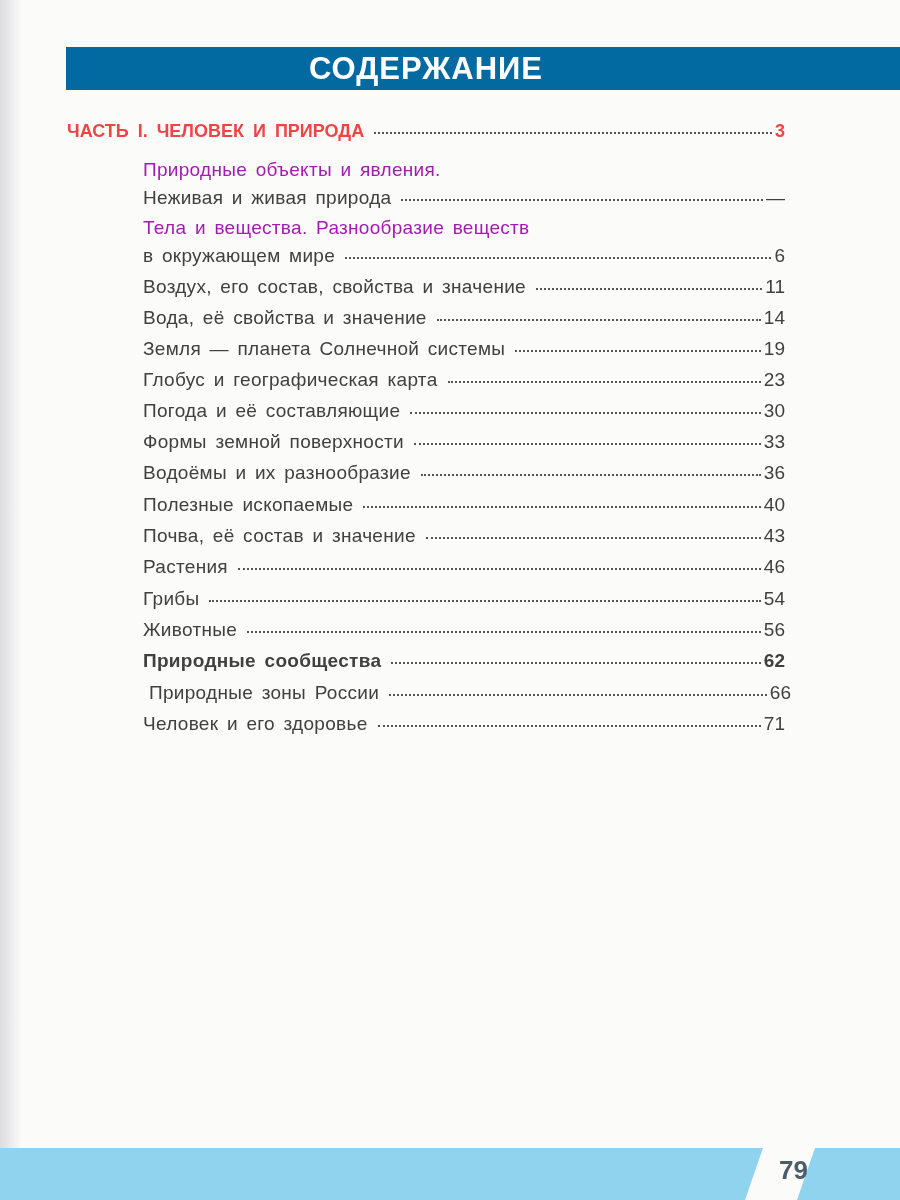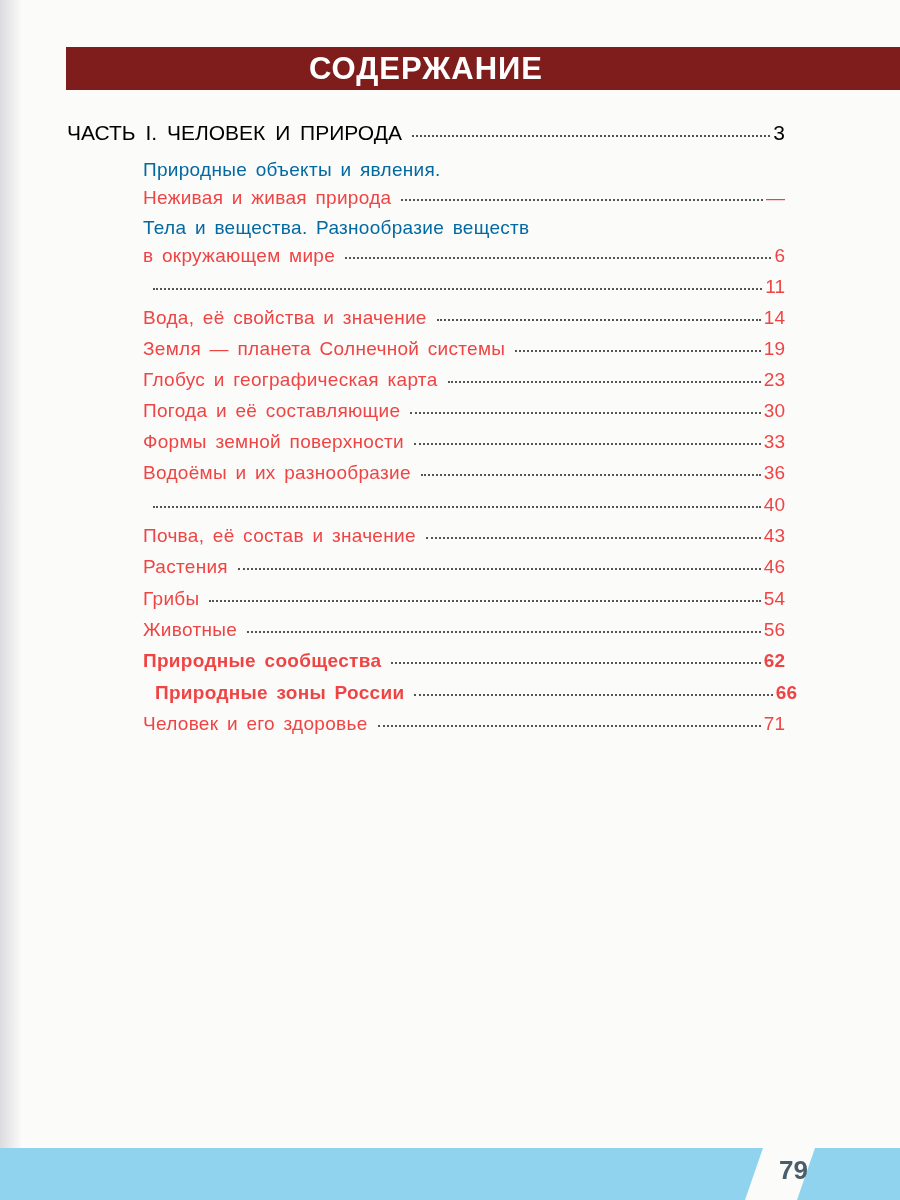--- a/index.html
+++ b/index.html
@@ -8,42 +8,42 @@
       background: #fbfbfa;
       font-family: "Liberation Sans", "DejaVu Sans", sans-serif;
       color: #2b2b2b;
     }
     .left-shadow {
       position: absolute; left: 0; top: 0; width: 22px; height: 1200px;
       background: linear-gradient(to right, #dcdcdf, rgba(250,250,250,0));
     }
     .header-bar {
       position: absolute; left: 66px; top: 47px; width: 834px; height: 43px;
-      background: #7f1d1d;
+      background: #0369a1;
     }
     .header-title {
       position: absolute; left: 0; top: 0; width: 720px; height: 43px;
       line-height: 43px; text-align: center;
       color: #ffffff; font-weight: bold; font-size: 31px; letter-spacing: 1px;
     }
     .toc { position: absolute; left: 0; top: 0; width: 900px; }
     .toc-row {
       position: absolute; display: flex; align-items: baseline;
-      font-size: 19px; color: #ef4444;
+      font-size: 19px; color: #404040;
     }
     .toc-row .title { white-space: nowrap; letter-spacing: 0.3px; word-spacing: 3px; }
     .toc-row .dots {
       flex: 1; margin: 0 3px 0 10px; height: 1px;
       border-bottom: 2px dotted #555; transform: translateY(-3px);
     }
     .toc-row .page { white-space: nowrap; min-width: 10px; text-align: right; }
-    .part-row { font-weight: normal; font-size: 21px; color: #000000; }
+    .part-row { font-weight: bold; font-size: 18px; color: #ef4444; }
     .part-row .title { letter-spacing: 0; word-spacing: 4px; }
     .plain-line {
-      position: absolute; font-size: 19px; color: #0369a1; letter-spacing: 0.3px; word-spacing: 3px;
+      position: absolute; font-size: 19px; color: #a21caf; letter-spacing: 0.3px; word-spacing: 3px;
       white-space: nowrap;
     }
     .footer-band {
       position: absolute; left: 0; top: 1148px; width: 900px; height: 52px;
       background: #8fd3ef;
     }
     .footer-gap {
       position: absolute; top: 1148px; left: 745px; width: 70px; height: 52px;
       background: #fbfbfa;
       clip-path: polygon(18px 0, 70px 0, 52px 52px, 0 52px);
@@ -78,20 +78,21 @@
   </div>
 
   <div class="plain-line" style="left:143px; top:217px;">Тела и вещества. Разнообразие веществ</div>
   <div class="toc-row" style="left:143px; top:245px; width:642px;">
     <span class="title">в окружающем мире</span>
     <span class="dots"></span>
     <span class="page">6</span>
   </div>
 
   <div class="toc-row" style="left:143px; top:276px; width:642px;">
+    <span class="title">Воздух, его состав, свойства и значение</span>
     <span class="dots"></span>
     <span class="page">11</span>
   </div>
   <div class="toc-row" style="left:143px; top:307px; width:642px;">
     <span class="title">Вода, её свойства и значение</span>
     <span class="dots"></span>
     <span class="page">14</span>
   </div>
   <div class="toc-row" style="left:143px; top:338px; width:642px;">
     <span class="title">Земля — планета Солнечной системы</span>
@@ -112,20 +113,21 @@
     <span class="title">Формы земной поверхности</span>
     <span class="dots"></span>
     <span class="page">33</span>
   </div>
   <div class="toc-row" style="left:143px; top:462px; width:642px;">
     <span class="title">Водоёмы и их разнообразие</span>
     <span class="dots"></span>
     <span class="page">36</span>
   </div>
   <div class="toc-row" style="left:143px; top:494px; width:642px;">
+    <span class="title">Полезные ископаемые</span>
     <span class="dots"></span>
     <span class="page">40</span>
   </div>
   <div class="toc-row" style="left:143px; top:525px; width:642px;">
     <span class="title">Почва, её состав и значение</span>
     <span class="dots"></span>
     <span class="page">43</span>
   </div>
   <div class="toc-row" style="left:143px; top:556px; width:642px;">
     <span class="title">Растения</span>
@@ -140,21 +142,21 @@
   <div class="toc-row" style="left:143px; top:619px; width:642px;">
     <span class="title">Животные</span>
     <span class="dots"></span>
     <span class="page">56</span>
   </div>
   <div class="toc-row" style="left:143px; top:650px; width:642px;font-weight:bold;">
     <span class="title">Природные сообщества</span>
     <span class="dots"></span>
     <span class="page">62</span>
   </div>
-  <div class="toc-row" style="left:155px; top:682px; width:642px;font-weight:bold;">
+  <div class="toc-row" style="left:149px; top:682px; width:642px;">
     <span class="title">Природные зоны России</span>
     <span class="dots"></span>
     <span class="page">66</span>
   </div>
   <div class="toc-row" style="left:143px; top:713px; width:642px;">
     <span class="title">Человек и его здоровье</span>
     <span class="dots"></span>
     <span class="page">71</span>
   </div>
 </div>

